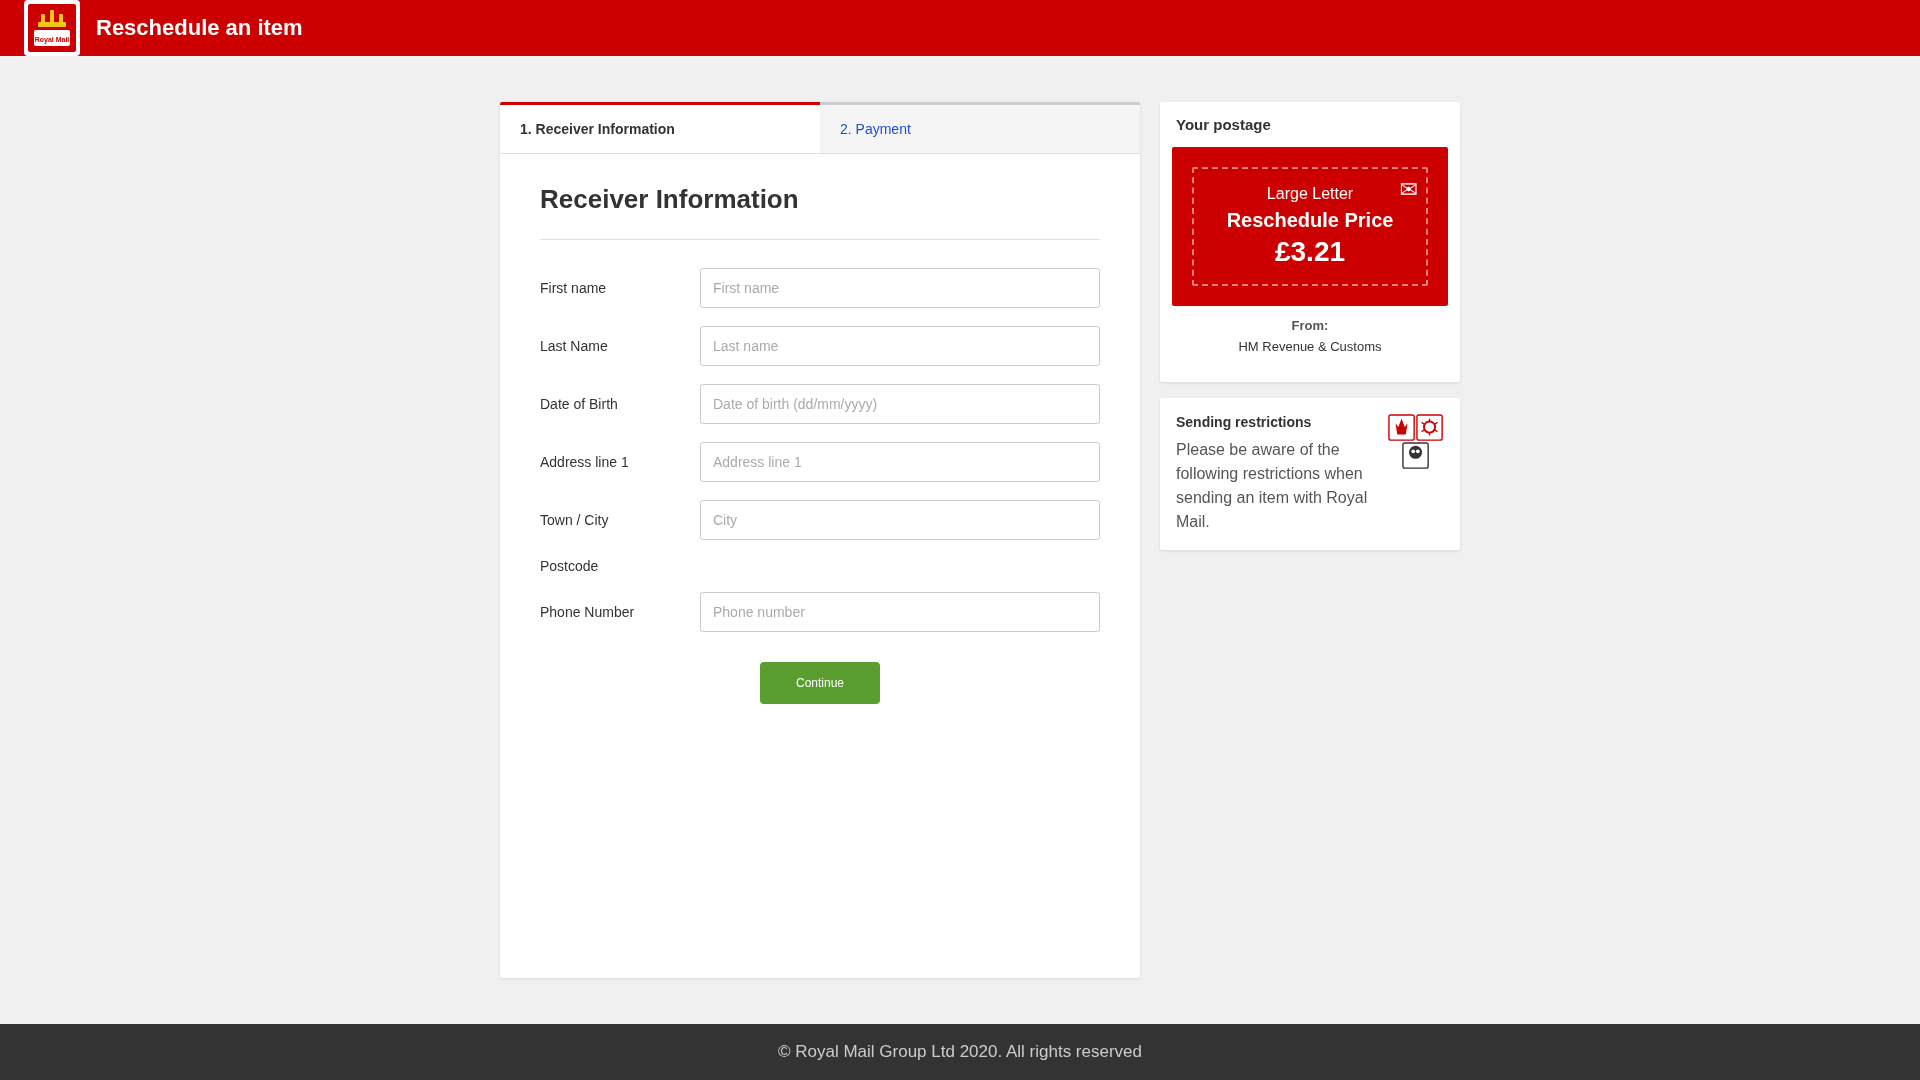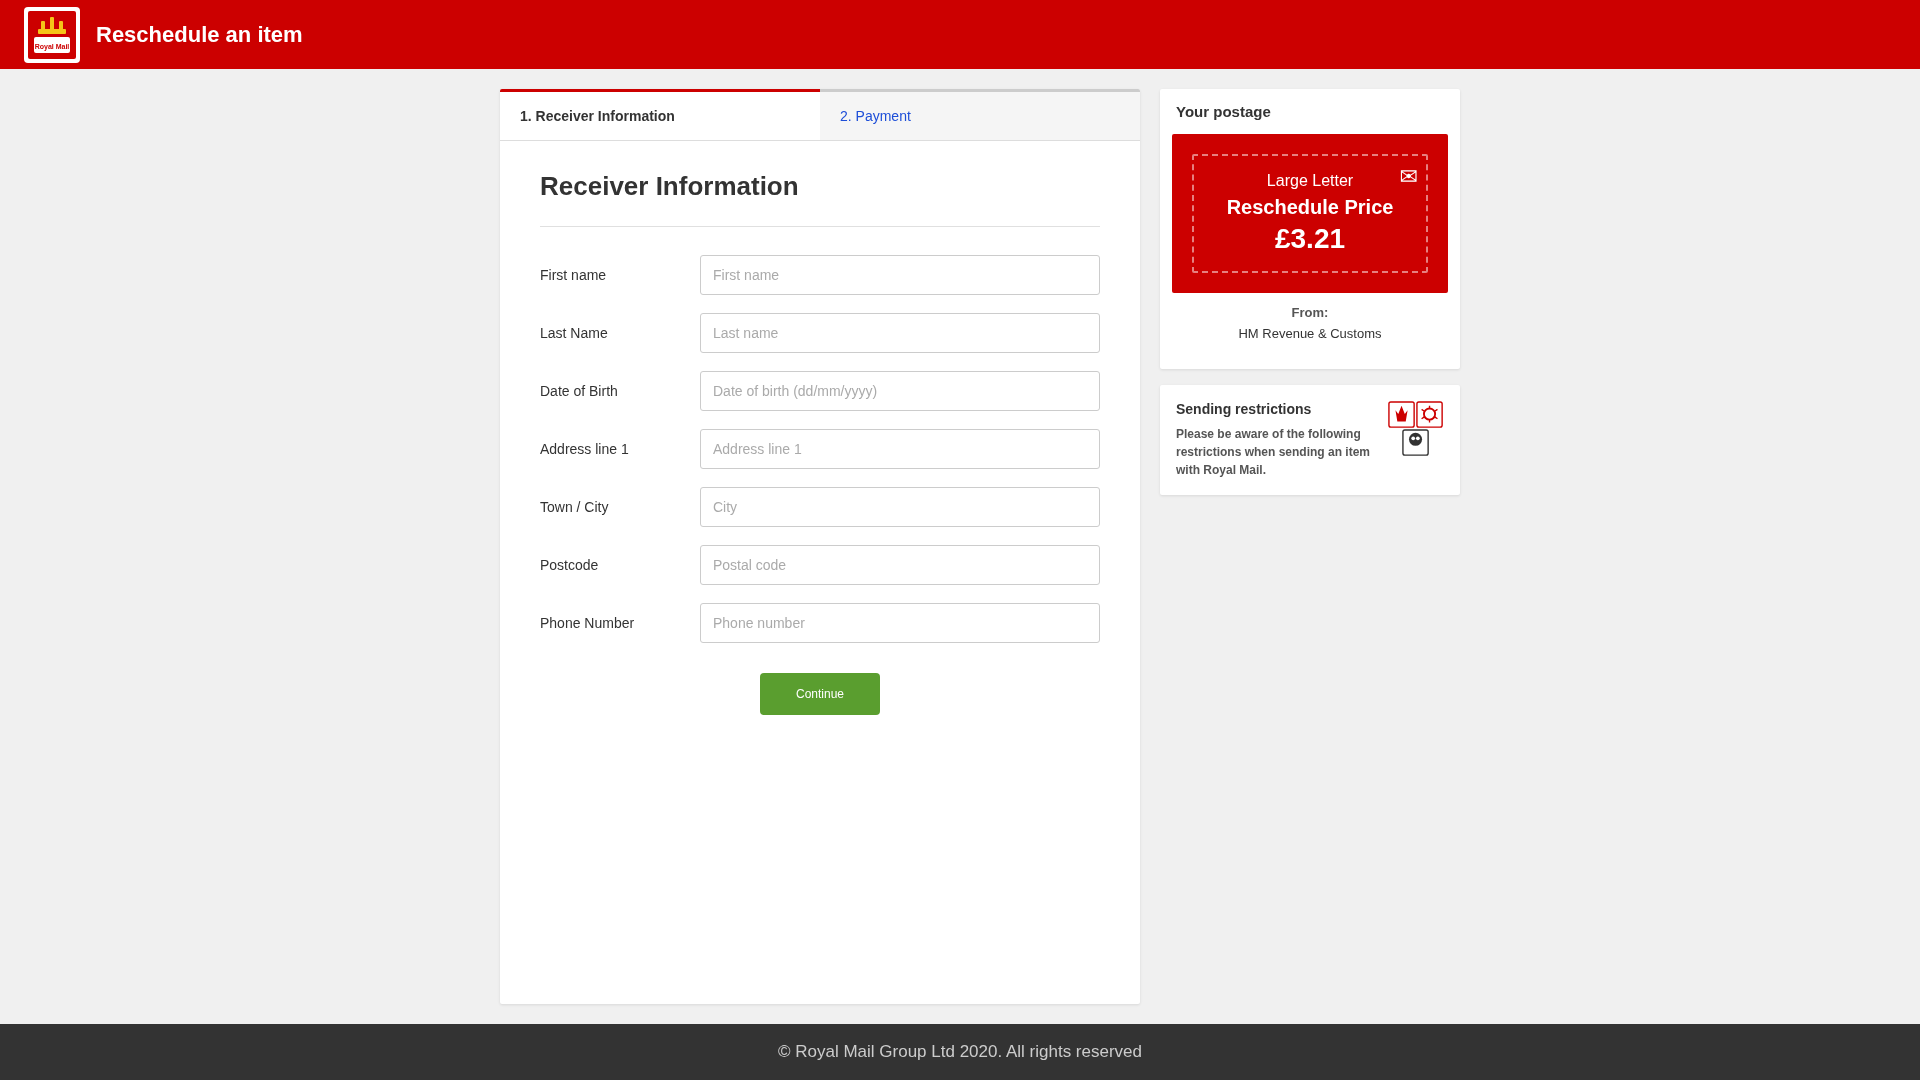--- a/index.html
+++ b/index.html
@@ -11,21 +11,21 @@
       flex-direction: column;
     }
 
     
     .header {
       background: #cc0000;
       padding: 12px 24px;
       display: flex;
       align-items: center;
       gap: 16px;
-      height: 69px;
+      height: 56px;
     }
     .logo-container {
       background: #cc0000;
       display: flex;
       align-items: center;
       justify-content: center;
     }
     .logo-box {
       width: 56px;
       height: 56px;
@@ -45,21 +45,21 @@
       color: white;
       font-size: 22px;
       font-weight: bold;
     }
 
     
     .main-content {
       flex: 1;
       display: flex;
       justify-content: center;
-      padding: 20px 20px;
+      padding: 46px 20px;
       gap: 20px;
       margin-left: 40px;
     }
 
     
     .left-panel {
       width: 640px;
       background: white;
       border-radius: 2px;
       overflow: hidden;
@@ -233,24 +233,23 @@
     .restrictions-text-block {
       flex: 1;
     }
     .restrictions-title {
       font-size: 14px;
       font-weight: 600;
       color: #333;
       margin-bottom: 8px;
     }
     .restrictions-desc {
-      font-size: 12px;
+      font-size: 16px;
       color: #555;
       line-height: 1.5;
-      font-weight: bold;
     }
     .restrictions-icons {
       display: flex;
       flex-direction: column;
       gap: 2px;
       flex-shrink: 0;
     }
 
     
     .hazard-icon {
@@ -331,21 +330,20 @@
         <input class="form-input" type="text" placeholder="Address line 1" style="">
       </div>
 
       <div class="form-row">
         <label class="form-label">Town / City</label>
         <input class="form-input" type="text" placeholder="City" style="">
       </div>
 
       <div class="form-row">
         <label class="form-label">Postcode</label>
-        <input class="form-input" type="text" placeholder="Postal code" style="">
       </div>
 
       <div class="form-row">
         <label class="form-label">Phone Number</label>
         <input class="form-input" type="tel" placeholder="Phone number" style="">
       </div>
 
       <div class="continue-btn-container">
         <button class="continue-btn">Continue</button>
       </div>

